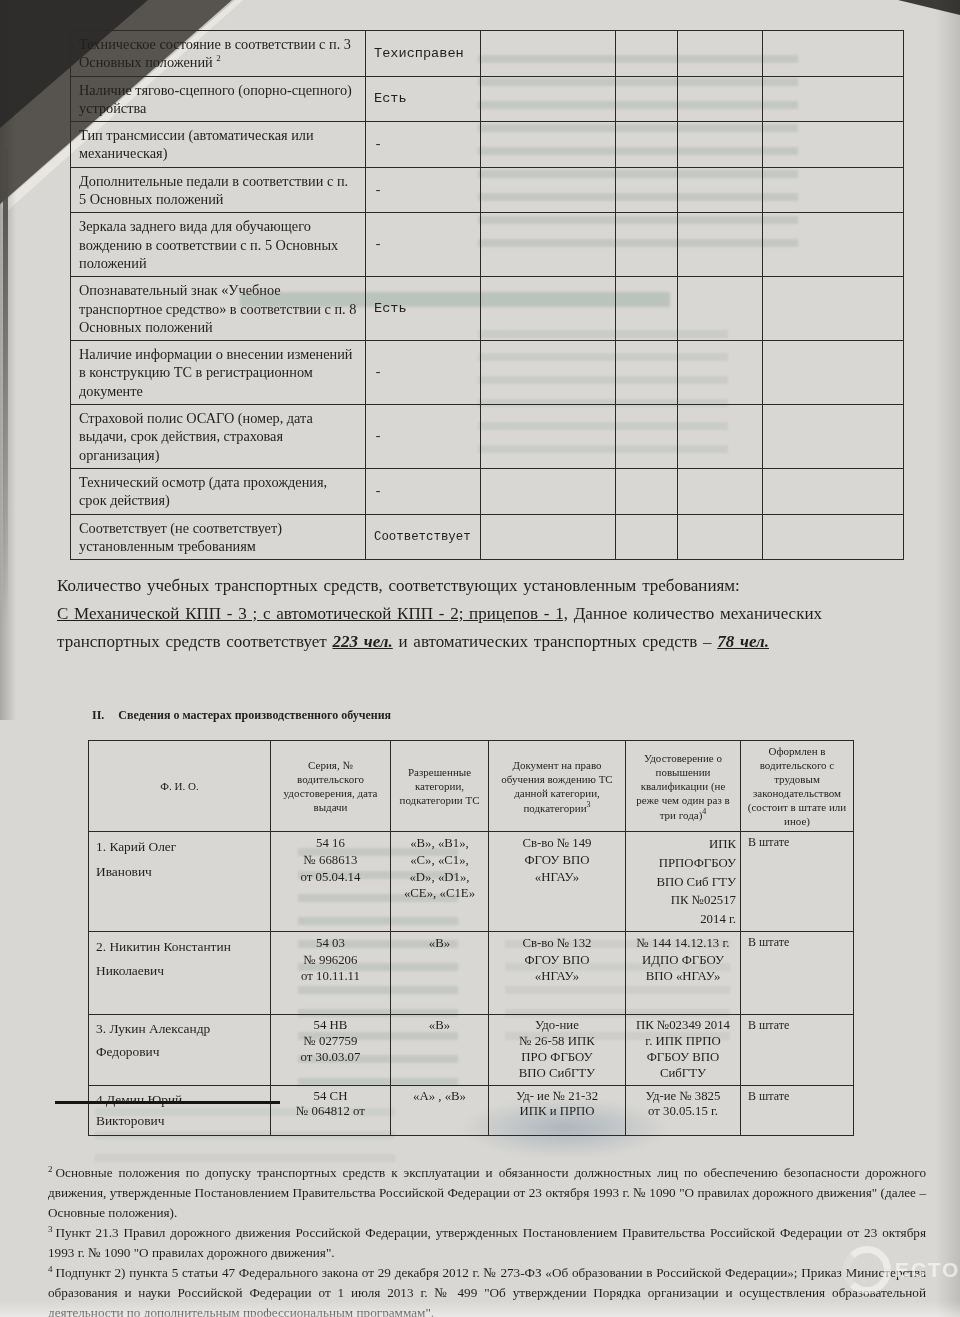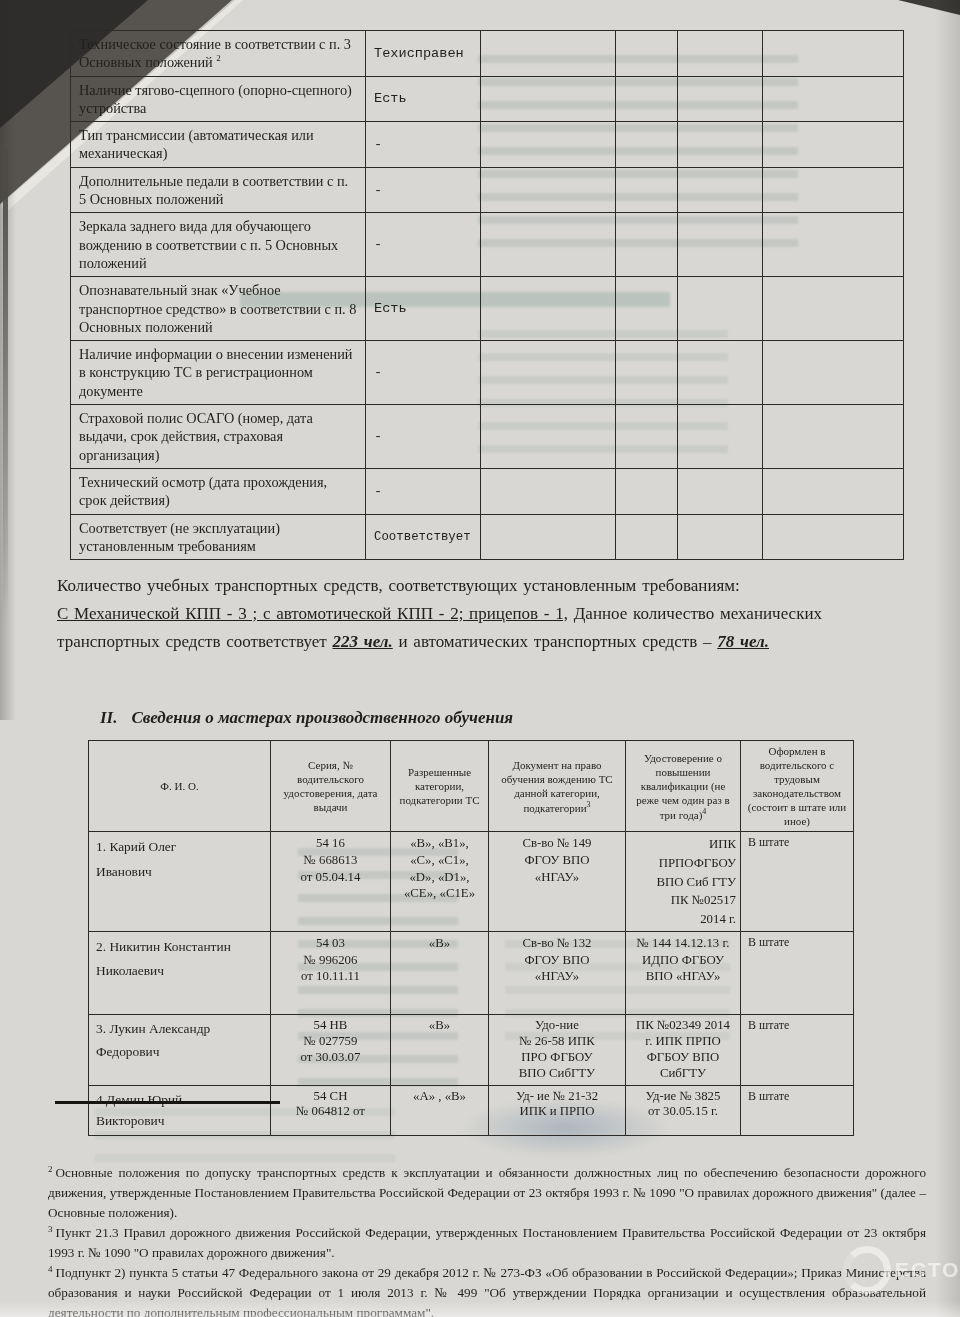--- a/index.html
+++ b/index.html
@@ -46,21 +46,21 @@
   .t1 .lbl{font-size:14.3px;line-height:1.28;}
   .t1 .val{font-size:13.6px;font-family:Liberation Mono, monospace;}
   .t1 .val-sm{font-size:12.4px;border-radius:18px;}
   .t1 sup{font-size:9px;}
 
   .summary{position:absolute;left:57px;top:572px;width:833px;font-size:17px;line-height:1.66;
         word-spacing:1.5px;}
   .u{text-decoration:underline;}
   .num{font-weight:bold;font-style:italic;text-decoration:underline;}
 
-  .sec2-title{position:absolute;left:100px;top:708px;font-size:17px;font-weight:bold;font-style:italic;}
+  .sec2-title{position:absolute;left:92px;top:708px;font-size:12px;font-weight:bold;}
   .sec2-title .rn{margin-right:14px;}
 
   .t2{position:absolute;left:88px;top:740px;width:765px;}
   .t2 td{vertical-align:top;padding:3px 4px;}
   .t2 thead td{font-size:11px;line-height:1.28;text-align:center;vertical-align:middle;height:82px;}
   .t2 tbody td{font-size:12.8px;line-height:1.3;text-align:center;white-space:pre-line;}
   .t2 tbody td.name{text-align:left;padding-left:7px;line-height:1.8;font-size:13.4px;}
   .t2 tbody td.emp{text-align:left;padding-left:7px;font-size:12px;}
   .t2 tr.r1 td{height:92px;}
   .t2 tr.r1 td.qual{text-align:right;padding-left:9px;line-height:1.45;}
@@ -174,21 +174,21 @@
       </tr>
       <tr>
         <td class="lbl">Технический осмотр (дата прохождения, срок действия)</td>
         <td class="val">-</td>
         <td></td>
           <td></td>
           <td></td>
           <td></td>
       </tr>
       <tr>
-        <td class="lbl">Соответствует (не эксплуатации) установленным требованиям</td>
+        <td class="lbl">Соответствует (не соответствует) установленным требованиям</td>
         <td class="val val-sm">Соответствует</td>
         <td></td>
           <td></td>
           <td></td>
           <td></td>
       </tr>
     </tbody>
   </table>
 
   <div class="summary">

